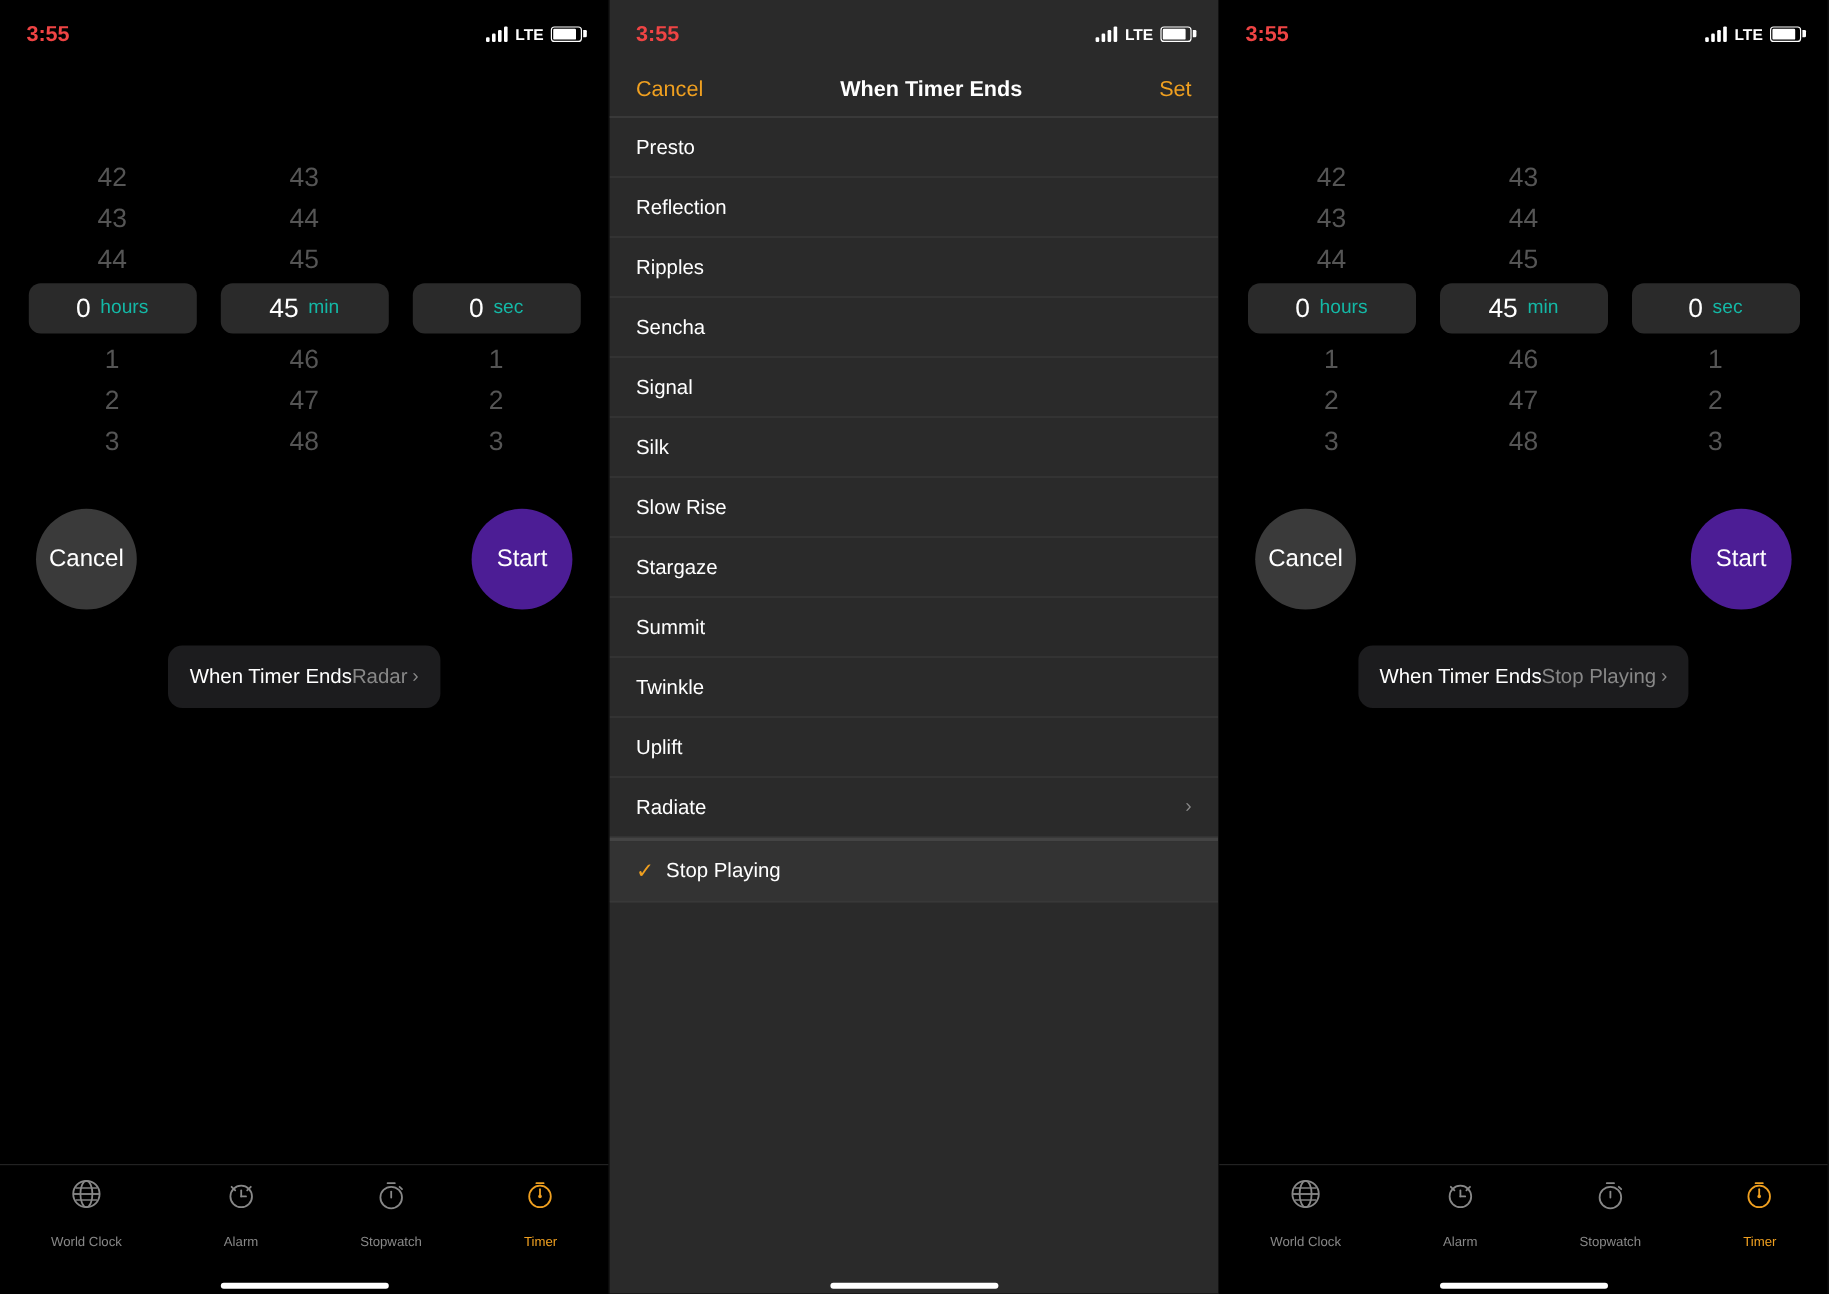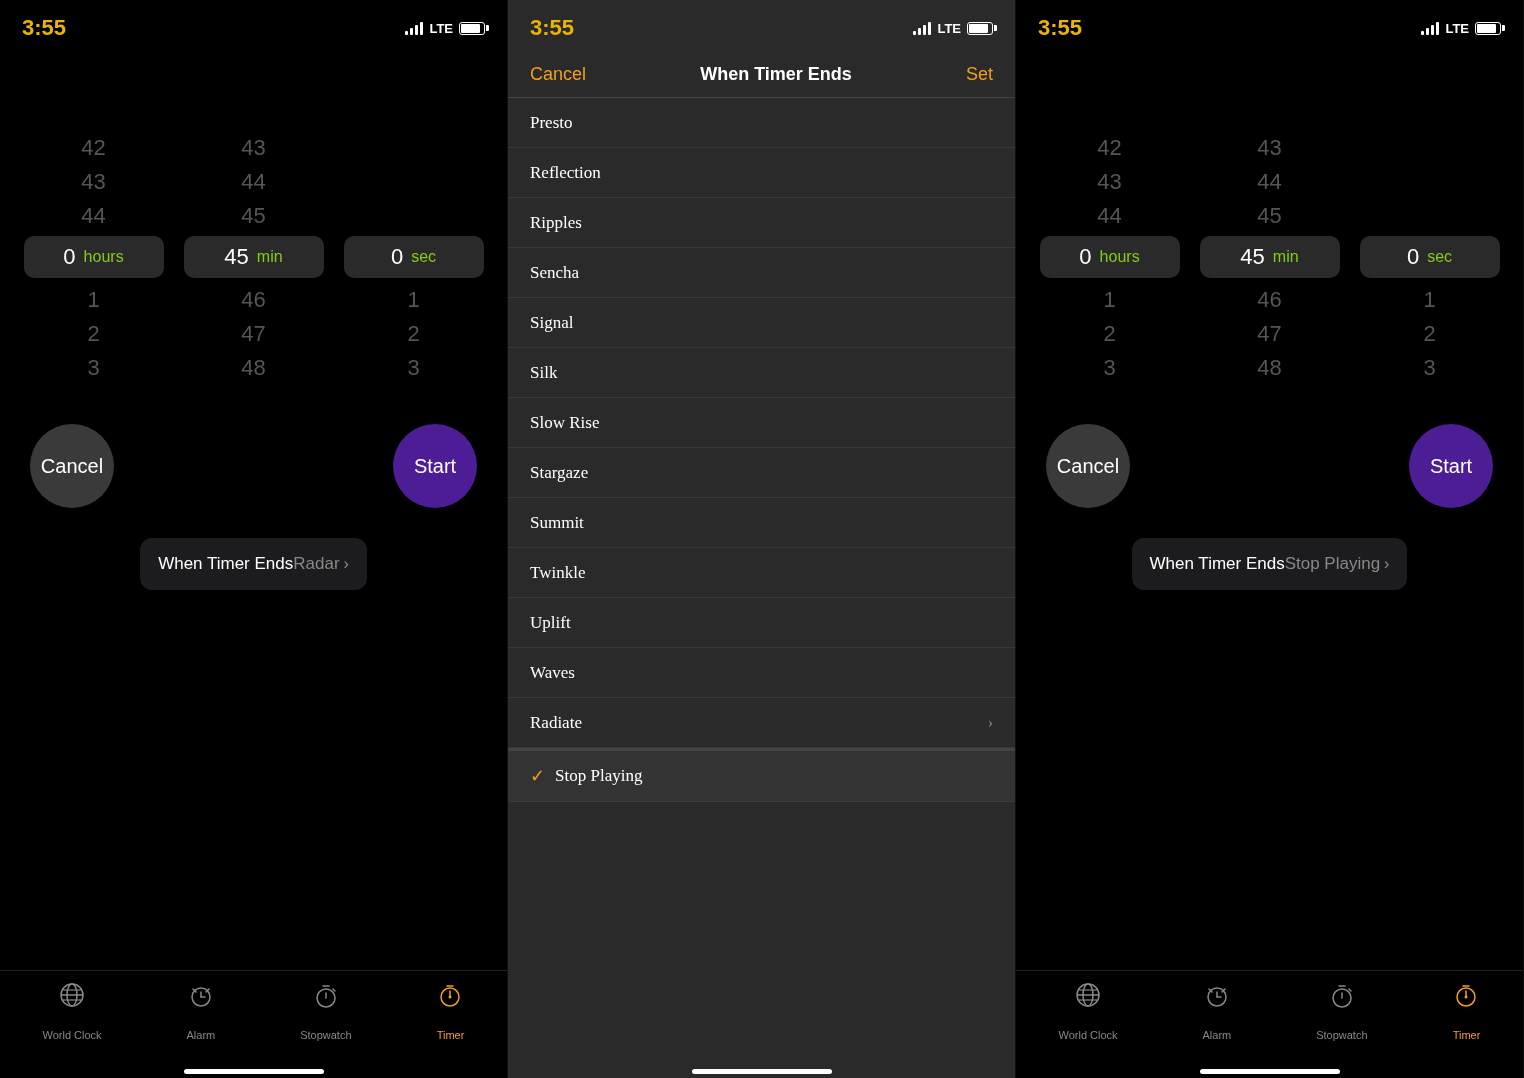--- a/index.html
+++ b/index.html
@@ -25,23 +25,23 @@
 
     
     .status-bar {
       display: flex;
       justify-content: space-between;
       align-items: center;
       padding: 14px 22px 8px;
       height: 50px;
     }
     .status-time {
-      font-size: 22px;
+      font-size: 18px;
       font-weight: 600;
-      color: #eab308;
+      color: #ef4444;
     }
     .status-icons {
       display: flex;
       align-items: center;
       gap: 6px;
       text-align: center;
     }
     .signal-bars {
       display: flex;
       align-items: flex-end;
@@ -132,21 +132,21 @@
     }
 
     .wheel-selected-value {
       font-size: 22px;
       color: #fff;
       font-weight: 500;
     }
 
     .wheel-label {
       font-size: 16px;
-      color: #84cc16;
+      color: #14b8a6;
       margin-left: 4px;
     }
 
     .wheel-selected-row {
       display: flex;
       align-items: center;
       gap: 4px;
     }
 
     
@@ -299,21 +299,20 @@
     }
 
     .list-item-row {
       display: flex;
       align-items: center;
       justify-content: space-between;
       padding: 14px 22px;
       border-bottom: 1px solid #3a3a3a;
       cursor: pointer;
       min-height: 50px;
-      font-family: Liberation Serif, serif;
     }
 
     .list-item-text {
       font-size: 17px;
       color: #fff;
     }
 
     .list-item-check {
       color: #f0a020;
       font-size: 18px;
@@ -518,23 +517,20 @@
     <div class="list-item-row">
       <span class="list-item-text">Summit</span>
     </div>
     <div class="list-item-row">
       <span class="list-item-text">Twinkle</span>
     </div>
     <div class="list-item-row">
       <span class="list-item-text">Uplift</span>
     </div>
     <div class="list-item-row">
-      <span class="list-item-text">Waves</span>
-    </div>
-    <div class="list-item-row">
       <span class="list-item-text">Radiate</span>
       <span class="list-item-chevron">›</span>
     </div>
     <div style="border-top: 3px solid #444; margin: 0;"></div>
     <div class="list-item-row selected-item">
       <span class="list-item-check">✓</span>
       <span class="list-item-text" style="margin-left:10px; flex:1;">Stop Playing</span>
     </div>
   </div>
 

